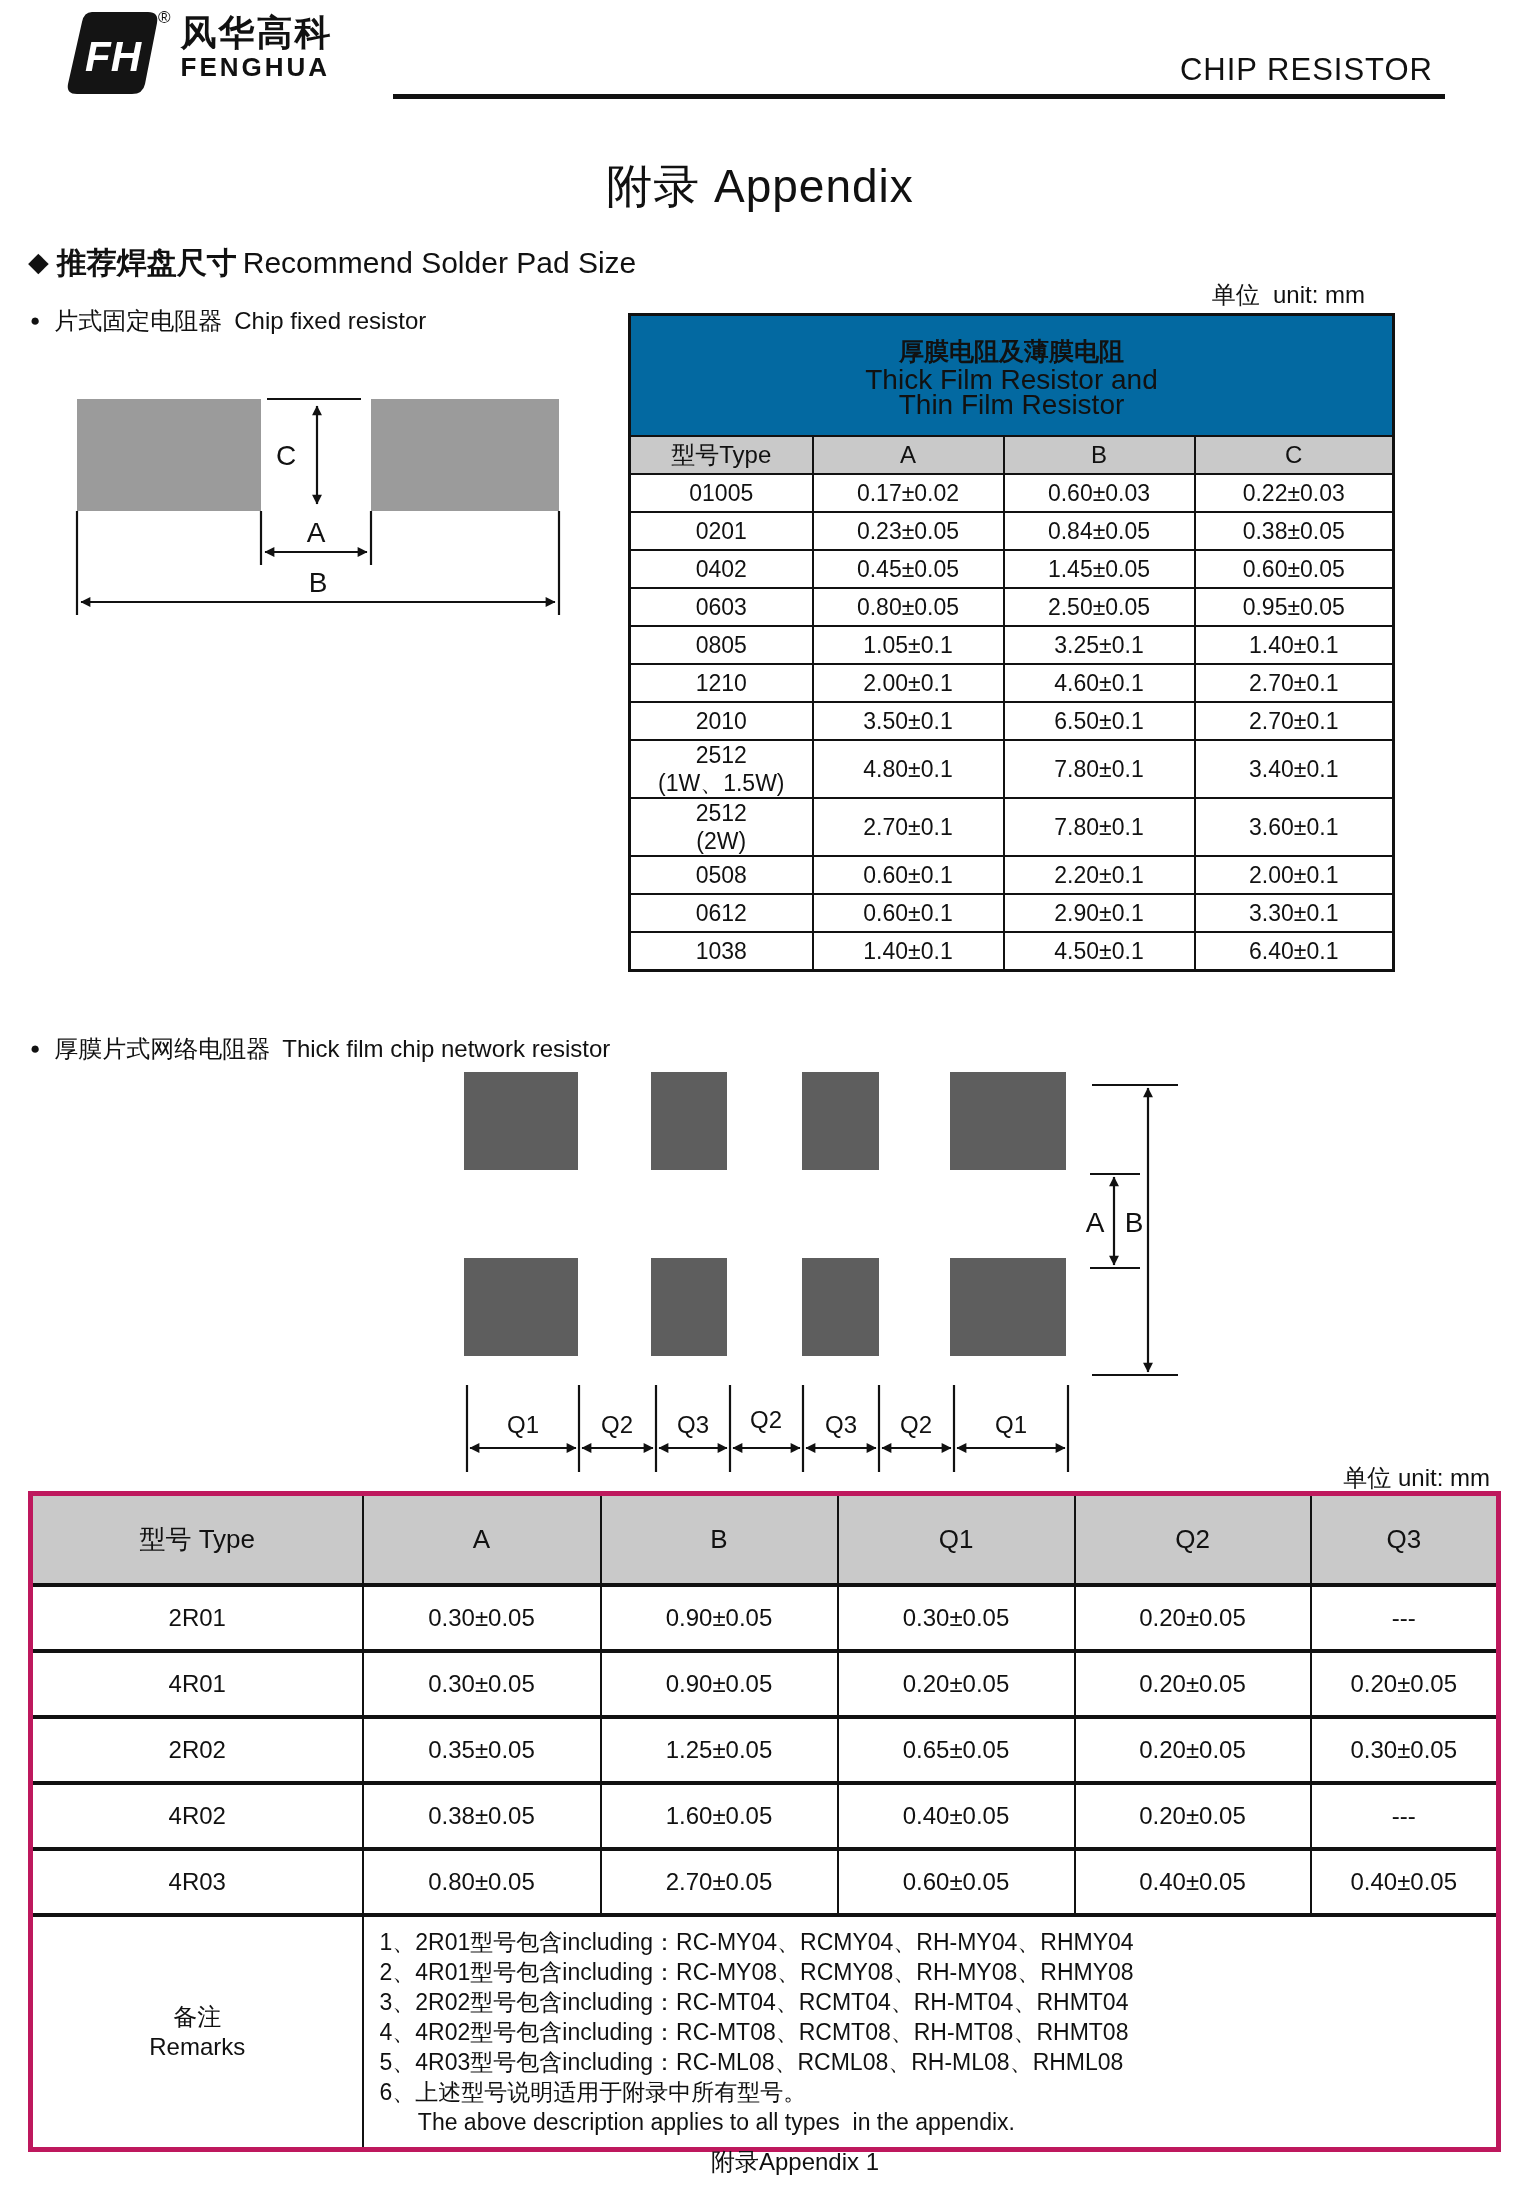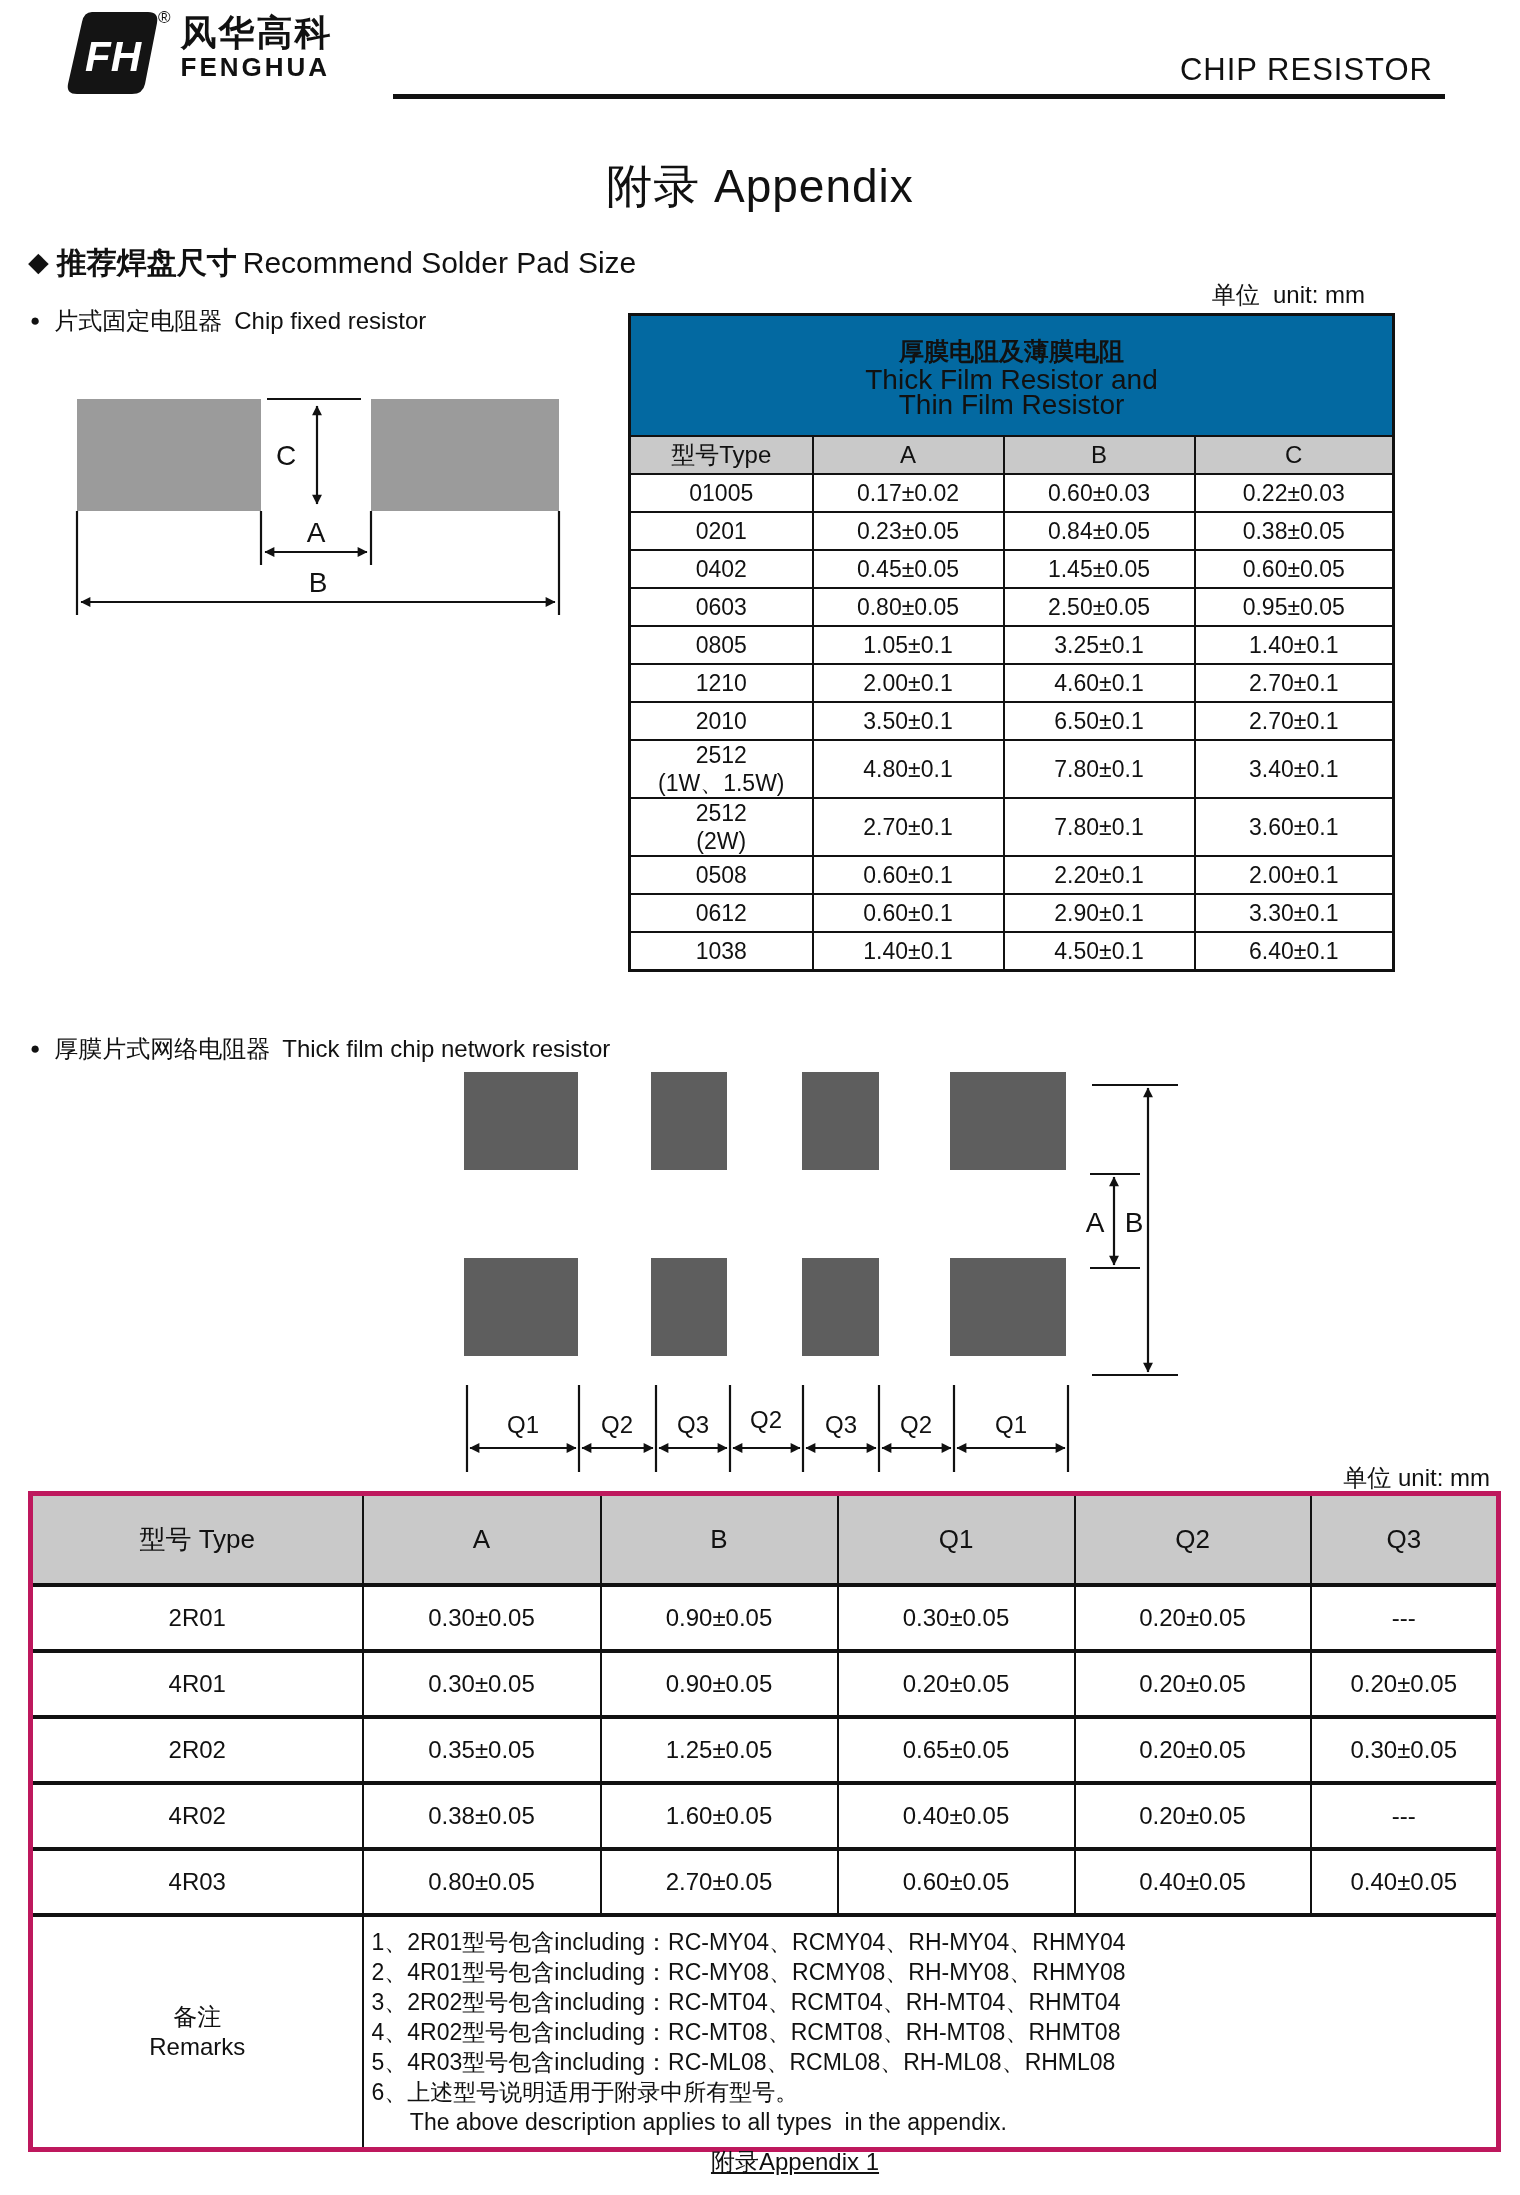--- a/index.html
+++ b/index.html
@@ -52,24 +52,24 @@
   .t1 .t1-type{white-space:pre-line;line-height:28px;}
 
   
   .t2{position:absolute;left:28px;top:1491px;}
   .t2 table{border-collapse:collapse;table-layout:fixed;width:1468px;border:5px solid #be185d;text-align:center;}
   .t2 th{border:2px solid #111;border-top-width:4px;border-bottom-width:4px;
          background:#c9c9c9;height:85px;font-size:26px;font-weight:400;}
   .t2 td{border:2px solid #111;border-top-width:4px;border-bottom-width:4px;
          height:60px;font-size:24px;font-weight:400;}
   .t2 .remarks-label{font-size:24px;line-height:30px;}
-  .t2 .remarks-cell{text-align:left;padding:10px 4px 10px 8px;}
+  .t2 .remarks-cell{text-align:left;padding:10px 4px 10px 16px;}
   .remark-line{font-size:23px;line-height:30px;white-space:pre-wrap;}
 
-  .footer{position:absolute;left:0;top:2146px;width:1520px;text-align:center;font-size:24px;text-decoration:underline;}
+  .footer{position:absolute;left:0;top:2146px;width:1520px;text-align:center;font-size:24px;}
   .footer span{margin-left:70px;}
 </style>
 </head>
 <body>
 
 <div class="page">
 
   <div class="logo">
     <svg class="logo-mark" width="104" height="90" viewBox="0 0 104 90">
       <path d="M32 4 H88 Q99 4 97 15 L85 76 Q83 86 72 86 H17 Q6 86 8 76 L22 14 Q24 4 32 4 Z" fill="#141414"></path>

